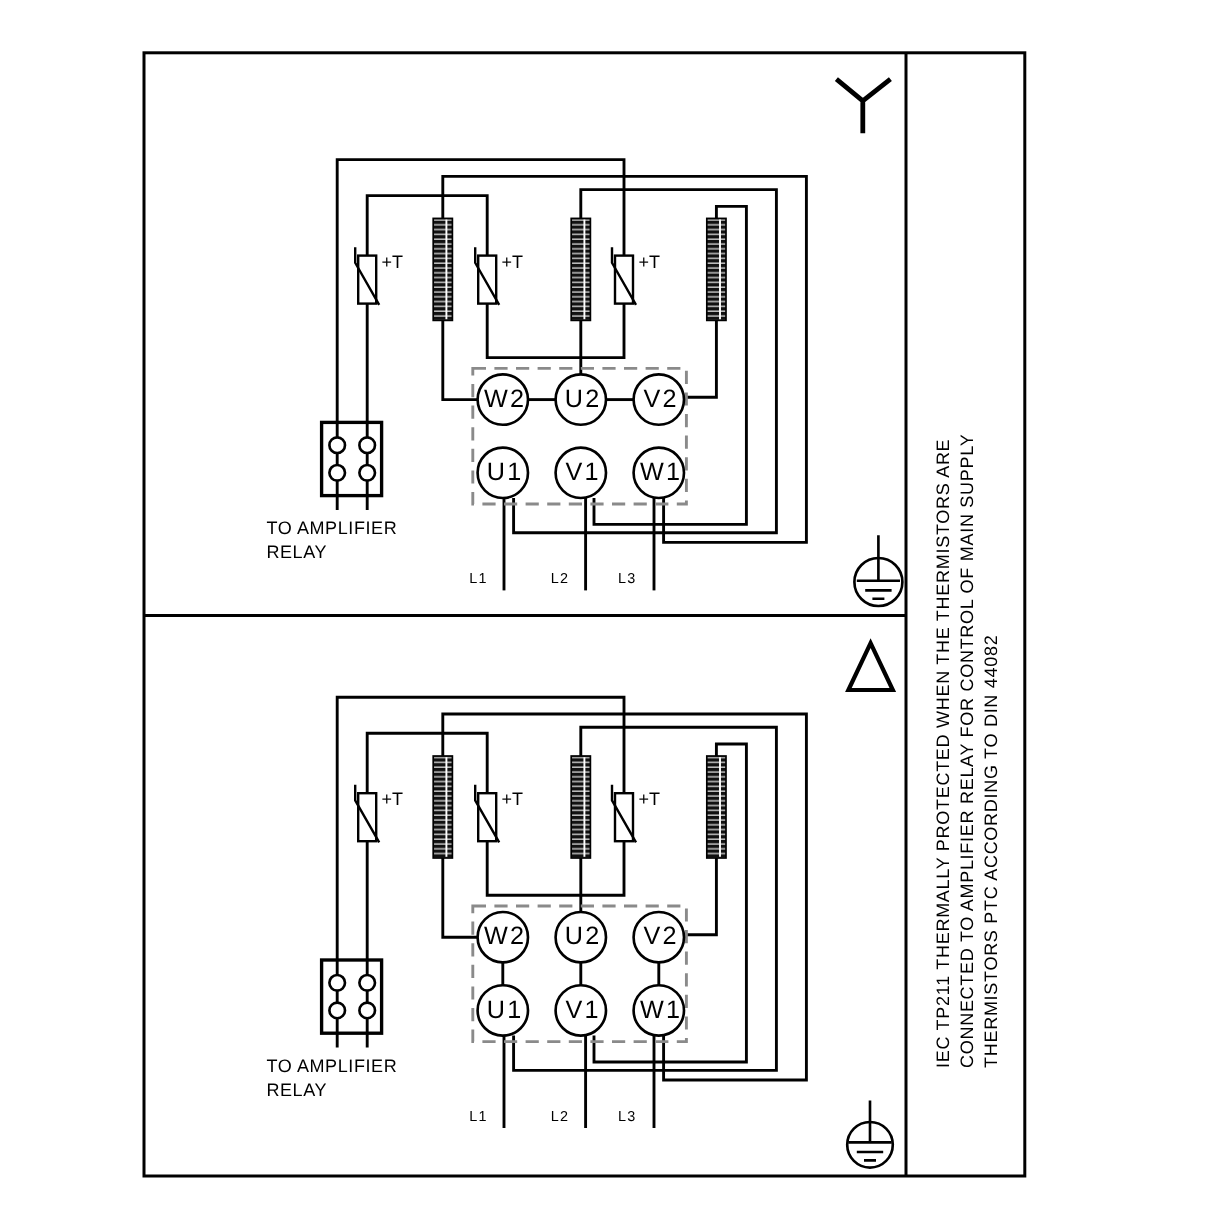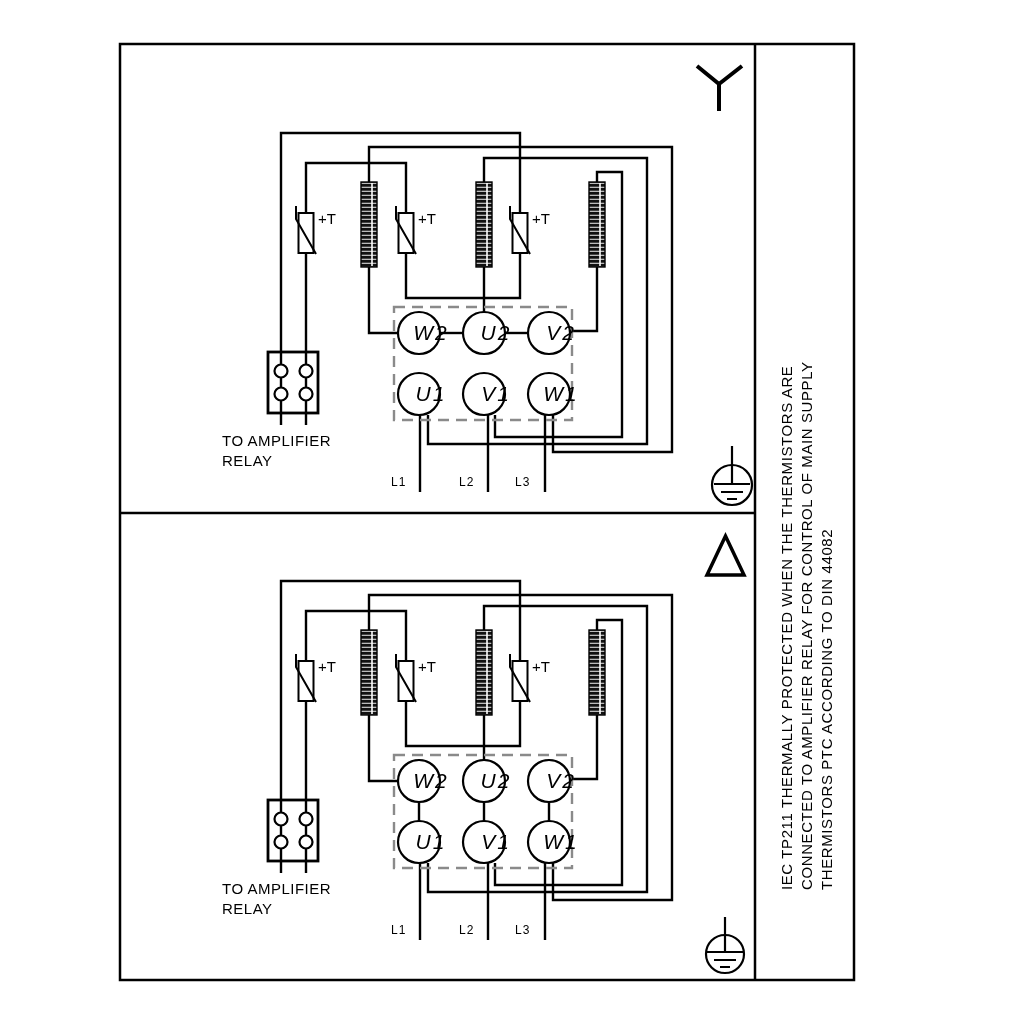--- a/index.html
+++ b/index.html
@@ -1,21 +1,21 @@
 <!DOCTYPE html>
 <html><head>
 <meta charset="utf-8">
 <style>
   html,body{margin:0;padding:0;background:#ffffff;}
   #stage{position:relative;width:1024px;height:1024px;background:#ffffff;overflow:hidden;
          font-family:"Liberation Sans","DejaVu Sans",sans-serif;color:#000;}
   #diagram-svg{position:absolute;left:0;top:0;}
   .txt{position:absolute;white-space:nowrap;color:#000;}
   .term-label{width:44px;height:44px;display:flex;align-items:center;justify-content:center;
-              font-size:21px;letter-spacing:2px;padding-left:12px;font-style:italic;}
+              font-size:21px;letter-spacing:2px;padding-left:2px;}
   .supply-label{font-size:12px;letter-spacing:1px;}
   .pt-label{font-size:15px;}
   .caption{font-size:15px;letter-spacing:.5px;text-align:center;}
   .note-line{font-size:15px;line-height:19px;letter-spacing:.6px;
              transform:rotate(-90deg);transform-origin:0 0;}
 </style>
 </head>
 <body>
 
 <div id="stage">

